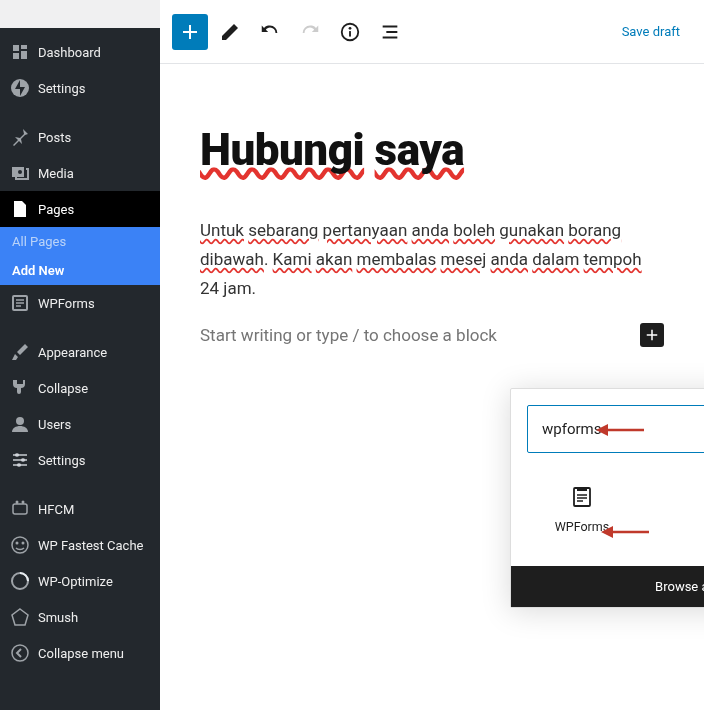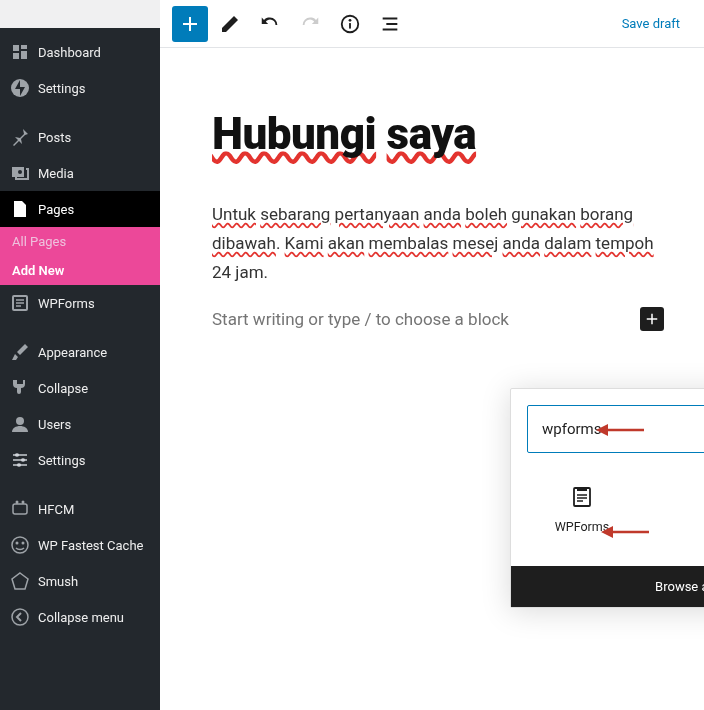--- a/index.html
+++ b/index.html
@@ -6,32 +6,32 @@
 body { width: 704px; height: 710px; display: flex; background: #f0f0f1; overflow: hidden; }
 
 .sidebar { width: 160px; background: #23282d; color: #eee; flex-shrink: 0; height: 100%; display: flex; flex-direction: column; font-size: 13px; margin-top: 28px; }
 .sidebar-item { display: flex; align-items: center; padding: 8px 10px; color: #eee; cursor: pointer; gap: 8px; }
 .sidebar-item.active { background: #000000; color: #fff; position: relative; }
 .sidebar-item.active::after { content: ''; position: absolute; right: -8px; top: 50%; transform: translateY(-50%); border: 8px solid transparent; border-right-color: #fff; }
 .sidebar-icon { width: 20px; height: 20px; display: flex; align-items: center; justify-content: center; fill: rgba(240,245,250,0.6); }
 .sidebar-item.active .sidebar-icon { fill: #fff; }
 .sidebar-group { padding-top: 6px; }
 .sidebar-group + .sidebar-group { border-top: 1px solid transparent; margin-top: 6px; }
-.sub-item { padding: 7px 12px; color: rgba(240,245,250,0.7); background: #ec4899; cursor: pointer; font-size: 13px; }
+.sub-item { padding: 7px 12px; color: rgba(240,245,250,0.7); background: #3b82f6; cursor: pointer; font-size: 13px; }
 .sub-item.current { color: #fff; font-weight: 600; }
 
 .main { flex: 1; background: #fff; display: flex; flex-direction: column; position: relative; }
-.toolbar { height: 48px; border-bottom: 1px solid #e2e4e7; display: flex; align-items: center; padding: 0 12px; gap: 4px; }
+.toolbar { height: 64px; border-bottom: 1px solid #e2e4e7; display: flex; align-items: center; padding: 0 12px; gap: 4px; }
 .tbtn { width: 36px; height: 36px; display: flex; align-items: center; justify-content: center; border-radius: 3px; cursor: pointer; fill: #1e1e1e; }
 .tbtn.add { background: #007cba; fill: #fff; }
 .tbtn.disabled { fill: #ccc; cursor: default; }
 .toolbar-spacer { flex: 1; }
 .save-draft { color: #007cba; font-size: 13px; padding: 8px 12px; cursor: pointer; }
 
-.editor { padding: 60px 0 0 12px; }
+.editor { padding: 60px 0 0 0; }
 .title { font-family: Arial, sans-serif; font-size: 44px; font-weight: 900; color: #111; margin: 0 40px 40px 40px; letter-spacing: -0.5px; }
 .spellwave { position: relative; }
 .spellwave span { text-decoration: underline wavy #e3342f; text-decoration-skip-ink: none; text-underline-offset: 3px; }
 .paragraph { margin: 0 40px 20px 40px; font-size: 17px; line-height: 1.7; color: #343434; }
 .paragraph span.sp { text-decoration: underline wavy #e3342f; text-underline-offset: 2px; }
 .placeholder-row { margin: 16px 40px 0 40px; display: flex; align-items: center; justify-content: space-between; }
 .placeholder { color: #757575; font-size: 17px; text-align: center; }
 .addblock { width: 24px; height: 24px; background: #1e1e1e; border-radius: 3px; display: flex; align-items: center; justify-content: center; fill: #fff; cursor: pointer; }
 
 .popover { position: absolute; top: 388px; left: 350px; width: 350px; background: #fff; border: 1px solid #ddd; box-shadow: 0 3px 30px rgba(0,0,0,0.15); border-radius: 2px; }
@@ -165,20 +165,29 @@
     <div class="sidebar-item">
       <span class="sidebar-icon">
           <svg viewBox="0 0 20 20" width="20" height="20">
             <circle cx="10" cy="10" r="8" fill="none" stroke="rgba(240,245,250,0.6)" stroke-width="1.5"></circle>
             <circle cx="7" cy="8" r="1.5"></circle>
             <circle cx="13" cy="8" r="1.5"></circle>
             <path d="M6 13c2 2 6 2 8 0" fill="none" stroke="rgba(240,245,250,0.6)" stroke-width="1.5"></path>
           </svg>
         </span>
       <span>WP Fastest Cache</span>
+    </div>
+    <div class="sidebar-item">
+      <span class="sidebar-icon">
+          <svg viewBox="0 0 20 20" width="20" height="20">
+            <circle cx="10" cy="10" r="8" fill="none" stroke="rgba(240,245,250,0.6)" stroke-width="2"></circle>
+            <path d="M10 2a8 8 0 018 8" fill="none" stroke="rgba(240,245,250,0.9)" stroke-width="2"></path>
+          </svg>
+        </span>
+      <span>WP-Optimize</span>
     </div>
     <div class="sidebar-item">
       <span class="sidebar-icon">
           <svg viewBox="0 0 20 20" width="20" height="20">
             <path d="M10 2l8 6-3 10H5L2 8z" fill="none" stroke="rgba(240,245,250,0.6)" stroke-width="1.5"></path>
           </svg>
         </span>
       <span>Smush</span>
     </div>
     <div class="sidebar-item">

